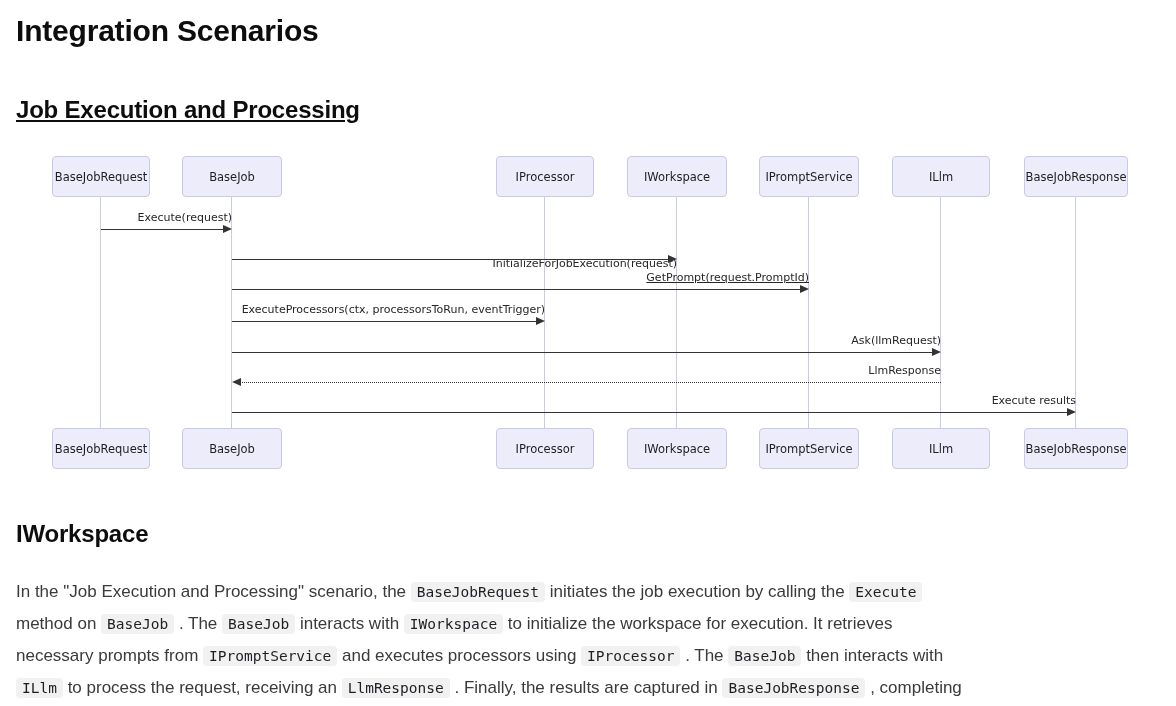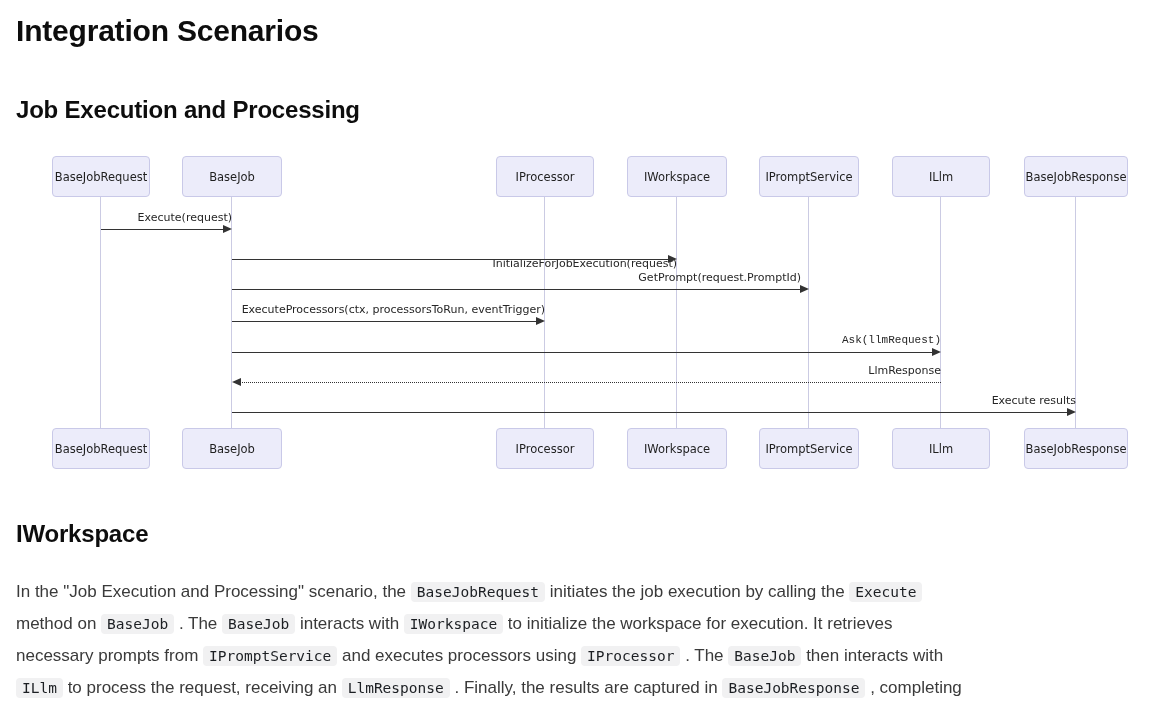--- a/index.html
+++ b/index.html
@@ -1,18 +1,18 @@
 <!DOCTYPE html>
 <html><head>
 <meta charset="utf-8">
 <style>
   html,body{margin:0;padding:0;background:#ffffff;}
   .page{position:relative;width:988px;font-family:"Liberation Sans",sans-serif;color:#1a1a1a;}
   h1.title{margin:14px 16px 0;font-size:30px;line-height:34px;font-weight:700;color:#0d0d0d;letter-spacing:-0.2px;}
-  h2.section{margin:48px 16px 0;font-size:24px;line-height:28px;font-weight:700;color:#0d0d0d;letter-spacing:-0.2px;}
+  h2.section{margin:48px 16px 0;font-size:24px;line-height:28px;font-weight:700;color:#0d0d0d;letter-spacing:-0.2px;text-decoration:underline;}
   h2.explain{margin:46px 16px 0;font-size:24px;line-height:28px;font-weight:700;color:#0d0d0d;letter-spacing:-0.2px;}
 
   
   .diagram{position:relative;width:1176px;height:324px;margin-top:26px;font-family:"DejaVu Sans",sans-serif;}
   .actor-box{position:absolute;height:41px;background:#ececfa;border:1px solid #c9c9e8;border-radius:4px;
     display:flex;align-items:center;justify-content:center;font-size:11.5px;color:#1f1f1f;box-sizing:border-box;}
   .lifeline{position:absolute;width:1px;top:47px;height:231px;background:#cbcbe3;}
   .msg-label{position:absolute;height:15px;font-size:11px;line-height:15px;text-align:right;color:#262626;white-space:nowrap;}
   .msg-line{position:absolute;height:0;border-top:1px solid #333333;}
   .msg-line.dotted{border-top:1px dotted #333333;}
@@ -65,29 +65,29 @@
       </div>
 
     <div class="msg-label" style="left:101px;top:60px;width:131px;">Execute(request)</div>
     <div class="msg-line" style="left:101px;top:79px;width:124px;"></div>
     <span class="head-right" style="left:223px;top:75px;"></span>
 
     <div class="msg-label" style="left:232px;top:90px;width:445px;margin-top:16px;">InitializeForJobExecution(request)</div>
     <div class="msg-line" style="left:232px;top:109px;width:438px;"></div>
     <span class="head-right" style="left:668px;top:105px;"></span>
 
-    <div class="msg-label" style="left:224px;top:120px;width:577px;">GetPrompt(request.PromptId)</div>
+    <div class="msg-label" style="left:232px;top:120px;width:577px;text-decoration:underline;">GetPrompt(request.PromptId)</div>
     <div class="msg-line" style="left:232px;top:139px;width:570px;"></div>
     <span class="head-right" style="left:800px;top:135px;"></span>
 
     <div class="msg-label" style="left:232px;top:152px;width:313px;">ExecuteProcessors(ctx, processorsToRun, eventTrigger)</div>
     <div class="msg-line" style="left:232px;top:171px;width:306px;"></div>
     <span class="head-right" style="left:536px;top:167px;"></span>
 
-    <div class="msg-label" style="left:232px;top:183px;width:709px;font-family:Liberation Mono, monospace;">Ask(llmRequest)</div>
+    <div class="msg-label" style="left:232px;top:183px;width:709px;">Ask(llmRequest)</div>
     <div class="msg-line" style="left:232px;top:202px;width:702px;"></div>
     <span class="head-right" style="left:932px;top:198px;"></span>
 
     <div class="msg-label" style="left:232px;top:213px;width:709px;">LlmResponse</div>
     <div class="msg-line dotted" style="left:239px;top:232px;width:702px;"></div>
     <span class="head-left" style="left:232px;top:228px;"></span>
 
     <div class="msg-label" style="left:232px;top:243px;width:844px;">Execute results</div>
     <div class="msg-line" style="left:232px;top:262px;width:837px;"></div>
     <span class="head-right" style="left:1067px;top:258px;"></span>

